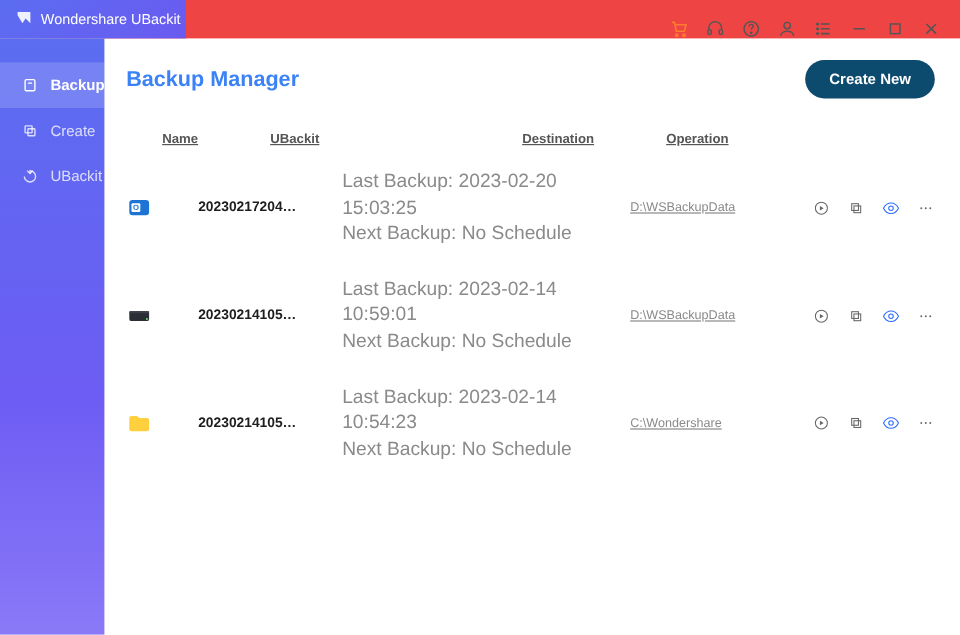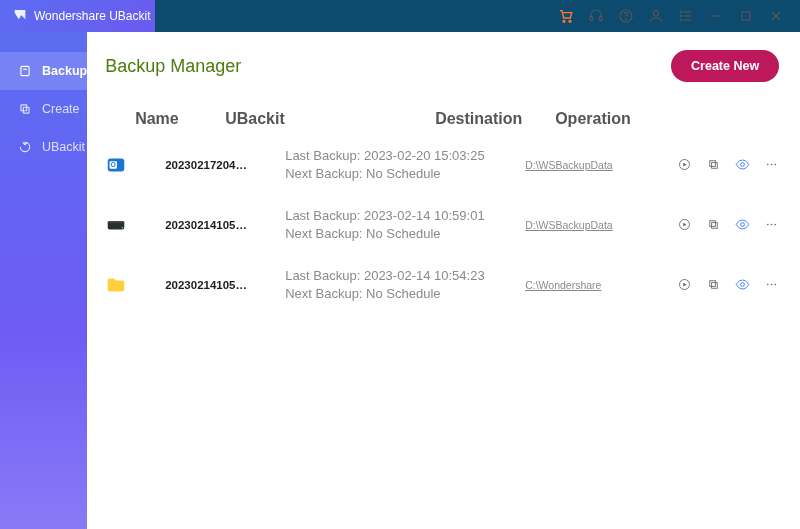--- a/index.html
+++ b/index.html
@@ -4,23 +4,23 @@
 <style>
   * { box-sizing: border-box; margin: 0; padding: 0; }
   body {
     width: 800px; height: 529px;
     font-family: -apple-system, BlinkMacSystemFont, "Segoe UI", Arial, sans-serif;
     display: flex; flex-direction: column;
     background: #fff; overflow: hidden;
     color: #333;
   }
   .titlebar {
-    height: 32px; display: flex; align-items: center;
+    height: 32px; display: flex; align-items: flex-end;
     padding: 0 10px 0 0;
-    background: #0c4a6e;
+    background: #ef4444;
   }
   .titlebar-left {
     width: 155px; height: 32px;
     background: linear-gradient(135deg, #5b6df1 0%, #6a5af0 100%);
     display: flex; align-items: center; gap: 6px;
     padding-left: 12px; color: #fff;
     font-size: 12px; font-weight: 500;
   }
   .titlebar-left .logo-icon { width: 16px; height: 16px; }
   .titlebar-right { flex: 1; display: flex; justify-content: flex-end; align-items: center; gap: 14px; padding-right: 6px;}
@@ -42,46 +42,47 @@
     cursor: pointer;
   }
   .nav-item.active {
     background: rgba(255,255,255,0.16);
     color: #fff; font-weight: 600;
   }
   .nav-item .nicon { width: 14px; height: 14px; display: inline-flex; }
   .nav-item .nicon svg { width: 100%; height: 100%; }
   .main { flex: 1; display: flex; flex-direction: column; padding: 18px 22px 0 18px; }
   .head-row { display: flex; align-items: center; justify-content: space-between; margin-bottom: 22px; }
-  .page-title { font-size: 18px; font-weight: 400; color: #4d7c0f; }
+  .page-title { font-size: 18px; font-weight: 700; color: #3b82f6; }
   .create-btn {
-    background: #be185d; color: #fff;
+    background: #0c4a6e; color: #fff;
     border: none; border-radius: 18px;
     height: 32px; padding: 0 20px;
     font-size: 12.5px; font-weight: 600;
     cursor: pointer;
   }
   .cols {
     display: grid;
     grid-template-columns: 30px 90px 210px 120px 1fr;
-    font-size: 16px; color: #555; font-weight: 600;
+    font-size: 11px; color: #555; font-weight: 600;
     padding: 6px 0;
+    text-decoration: underline;
   }
   .row {
     display: grid;
     grid-template-columns: 30px 90px 210px 120px 1fr;
     align-items: center;
     padding: 12px 0;
     border-top: 1px solid transparent;
     gap: 30px;
   }
   .row .ricon { width: 22px; height: 22px; display: inline-flex; }
   .row .ricon svg { width: 100%; height: 100%; }
   .row .rname { font-size: 11.5px; font-weight: 700; color: #1e1e1e; white-space: nowrap; overflow: hidden; text-overflow: ellipsis; padding-right: 6px;}
-  .row .rsched { font-size: 13px; color: #8a8a8a; line-height: 1.35; }
+  .row .rsched { font-size: 16px; color: #8a8a8a; line-height: 1.35; }
   .row .rdest { font-size: 10.5px; color: #8a8a8a; text-decoration: underline; }
   .row .rops { display: flex; align-items: center; gap: 14px; padding-left: 2px; }
   .op-icon { width: 15px; height: 15px; display: inline-flex; color: #666; cursor: pointer; }
   .op-icon.eye { color: #2b6bff; }
   .op-icon svg { width: 100%; height: 100%; stroke: currentColor; fill: none; stroke-width: 1.4; }
 </style>
 </head>
 <body>
 
 <div class="titlebar">

